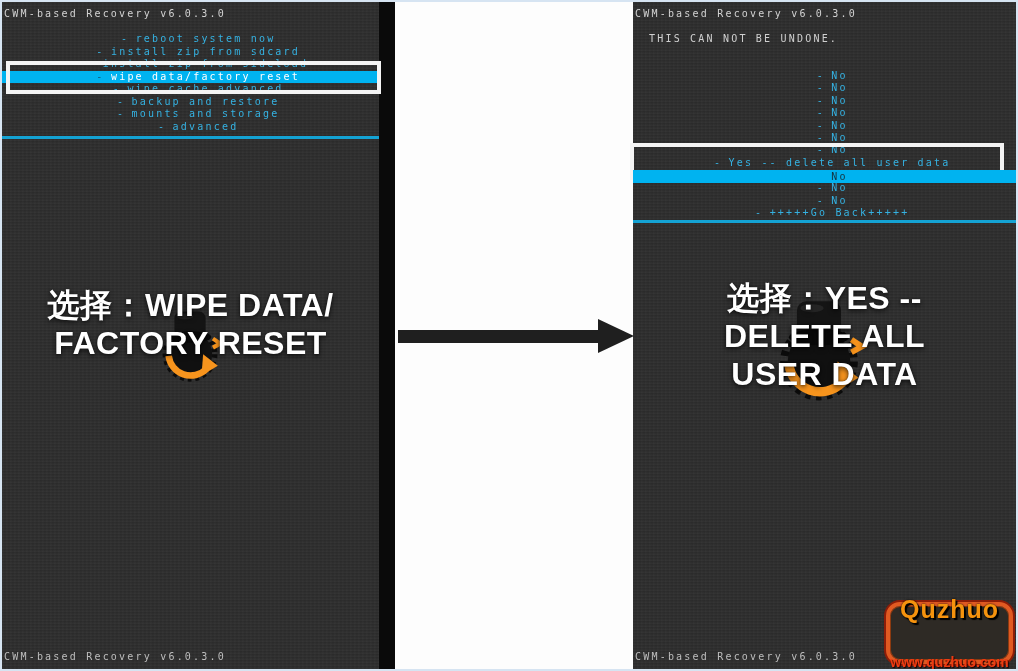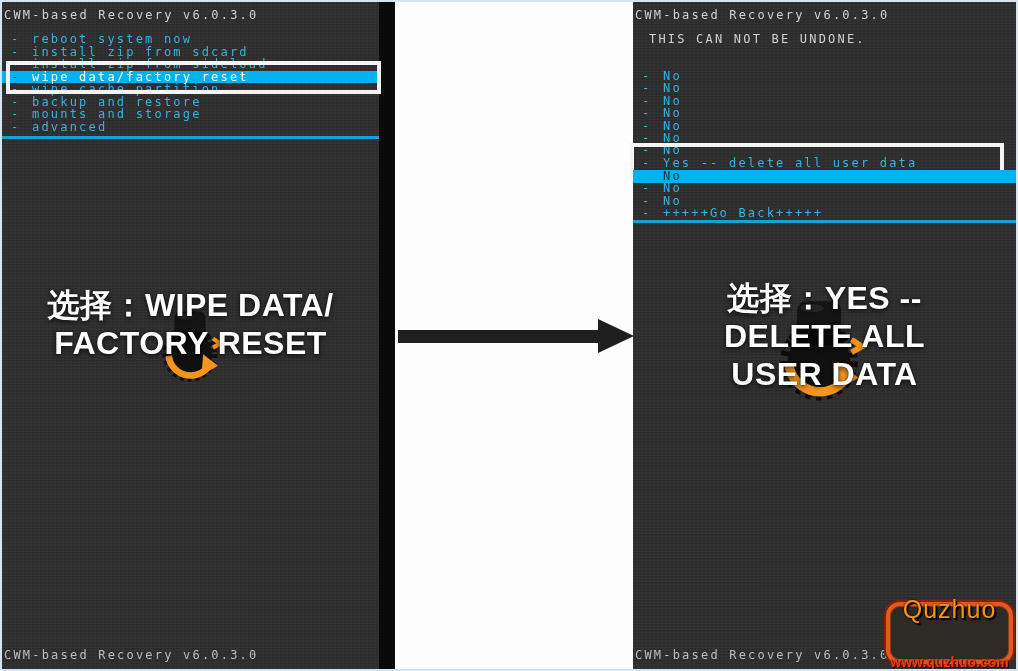--- a/index.html
+++ b/index.html
@@ -13,21 +13,21 @@
     position:absolute;top:0;height:667px;
     background-color:#2d2d2d;
     background-image:
       repeating-linear-gradient(0deg, rgba(255,255,255,.022) 0 1px, rgba(0,0,0,.03) 2px 3px),
       repeating-linear-gradient(90deg, rgba(255,255,255,.014) 0 1px, rgba(0,0,0,.02) 2px 4px);
   }
   .screen.left{left:0;width:377px;}
   .screen.right{left:631px;width:383px;}
   .black-strip{position:absolute;left:377px;top:0;width:16px;height:667px;background:#0a0a0a;}
 
-  .console{font-family:"DejaVu Sans Mono",monospace;font-size:12px;letter-spacing:2.2px;white-space:nowrap;}
+  .console{font-family:"DejaVu Sans Mono",monospace;font-size:10px;letter-spacing:2.2px;white-space:nowrap;text-align:center;}
   .title{position:absolute;top:6px;left:2px;color:#d2d2d2;}
   .footer{position:absolute;bottom:7px;left:2px;color:#bdbdbd;}
 
   .prompt{position:absolute;top:31px;left:2px;color:#d0d0d0;}
   .prompt div{height:12.5px;line-height:12.5px;}
   .prompt .indent{padding-left:14px;}
 
   .menu{position:absolute;left:0;right:0;}
   .screen.left  .menu{top:31px;}
   .screen.right .menu{top:68px;}
@@ -69,21 +69,21 @@
   .arrow-head{position:absolute;left:596px;top:317px;width:0;height:0;
     border-left:36px solid #1f1f1f;border-top:17.5px solid transparent;border-bottom:17.5px solid transparent;}
 
   
   .watermark{
     position:absolute;right:3px;bottom:5px;width:127px;height:62px;z-index:8;
     box-sizing:border-box;background:#2e2a25;border:4px solid #e05a22;border-radius:14px;
     box-shadow:0 0 0 2px #8c1d08, inset 0 0 0 1px #8c3a10;
     display:flex;flex-direction:column;align-items:center;justify-content:center;
   }
-  .wm-brand{font-weight:normal;font-size:25px;line-height:26px;color:#f6930e;letter-spacing:1px;
+  .wm-brand{font-weight:bold;font-size:25px;line-height:26px;color:#f6930e;letter-spacing:1px;
     text-shadow:2px 2px 1px #000,0 0 2px #000;}
   .wm-url{font-weight:bold;font-size:14px;line-height:16px;color:#ee3b12;text-shadow:1px 1px 1px #200;margin-top:32px;}
 </style>
 </head>
 <body>
 
 <div class="frame">
 
   <section class="screen left">
     <div class="console title">CWM-based Recovery v6.0.3.0</div>
@@ -100,21 +100,21 @@
 
         <div class="row console state-normal">
           <span class="dash">-</span><span class="label">install zip from sideload</span>
         </div>
 
         <div class="row console state-selected">
           <span class="dash">-</span><span class="label">wipe data/factory reset</span>
         </div>
 
         <div class="row console state-normal">
-          <span class="dash">-</span><span class="label">wipe cache partition</span>
+          <span class="dash">-</span><span class="label">wipe cache advanced</span>
         </div>
 
         <div class="row console state-normal">
           <span class="dash">-</span><span class="label">backup and restore</span>
         </div>
 
         <div class="row console state-normal">
           <span class="dash">-</span><span class="label">mounts and storage</span>
         </div>
 

